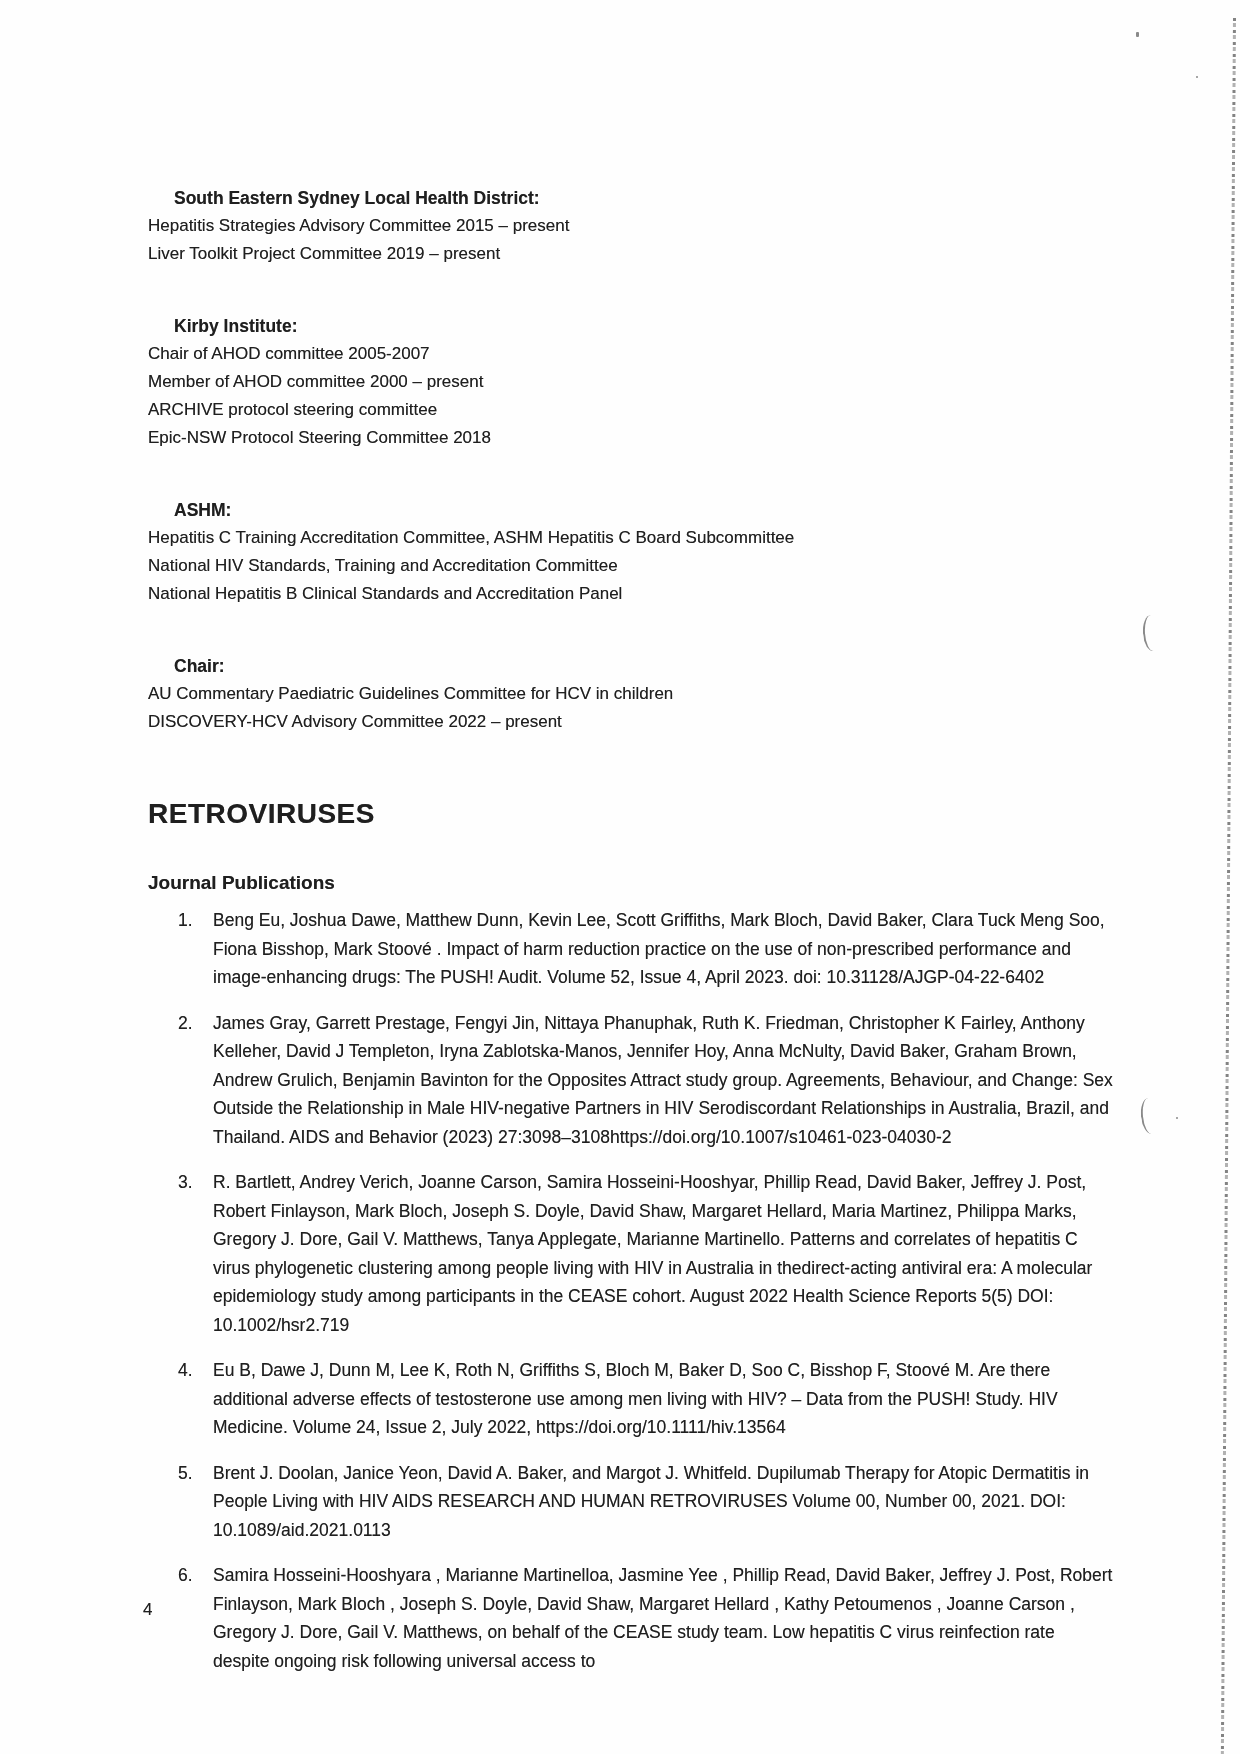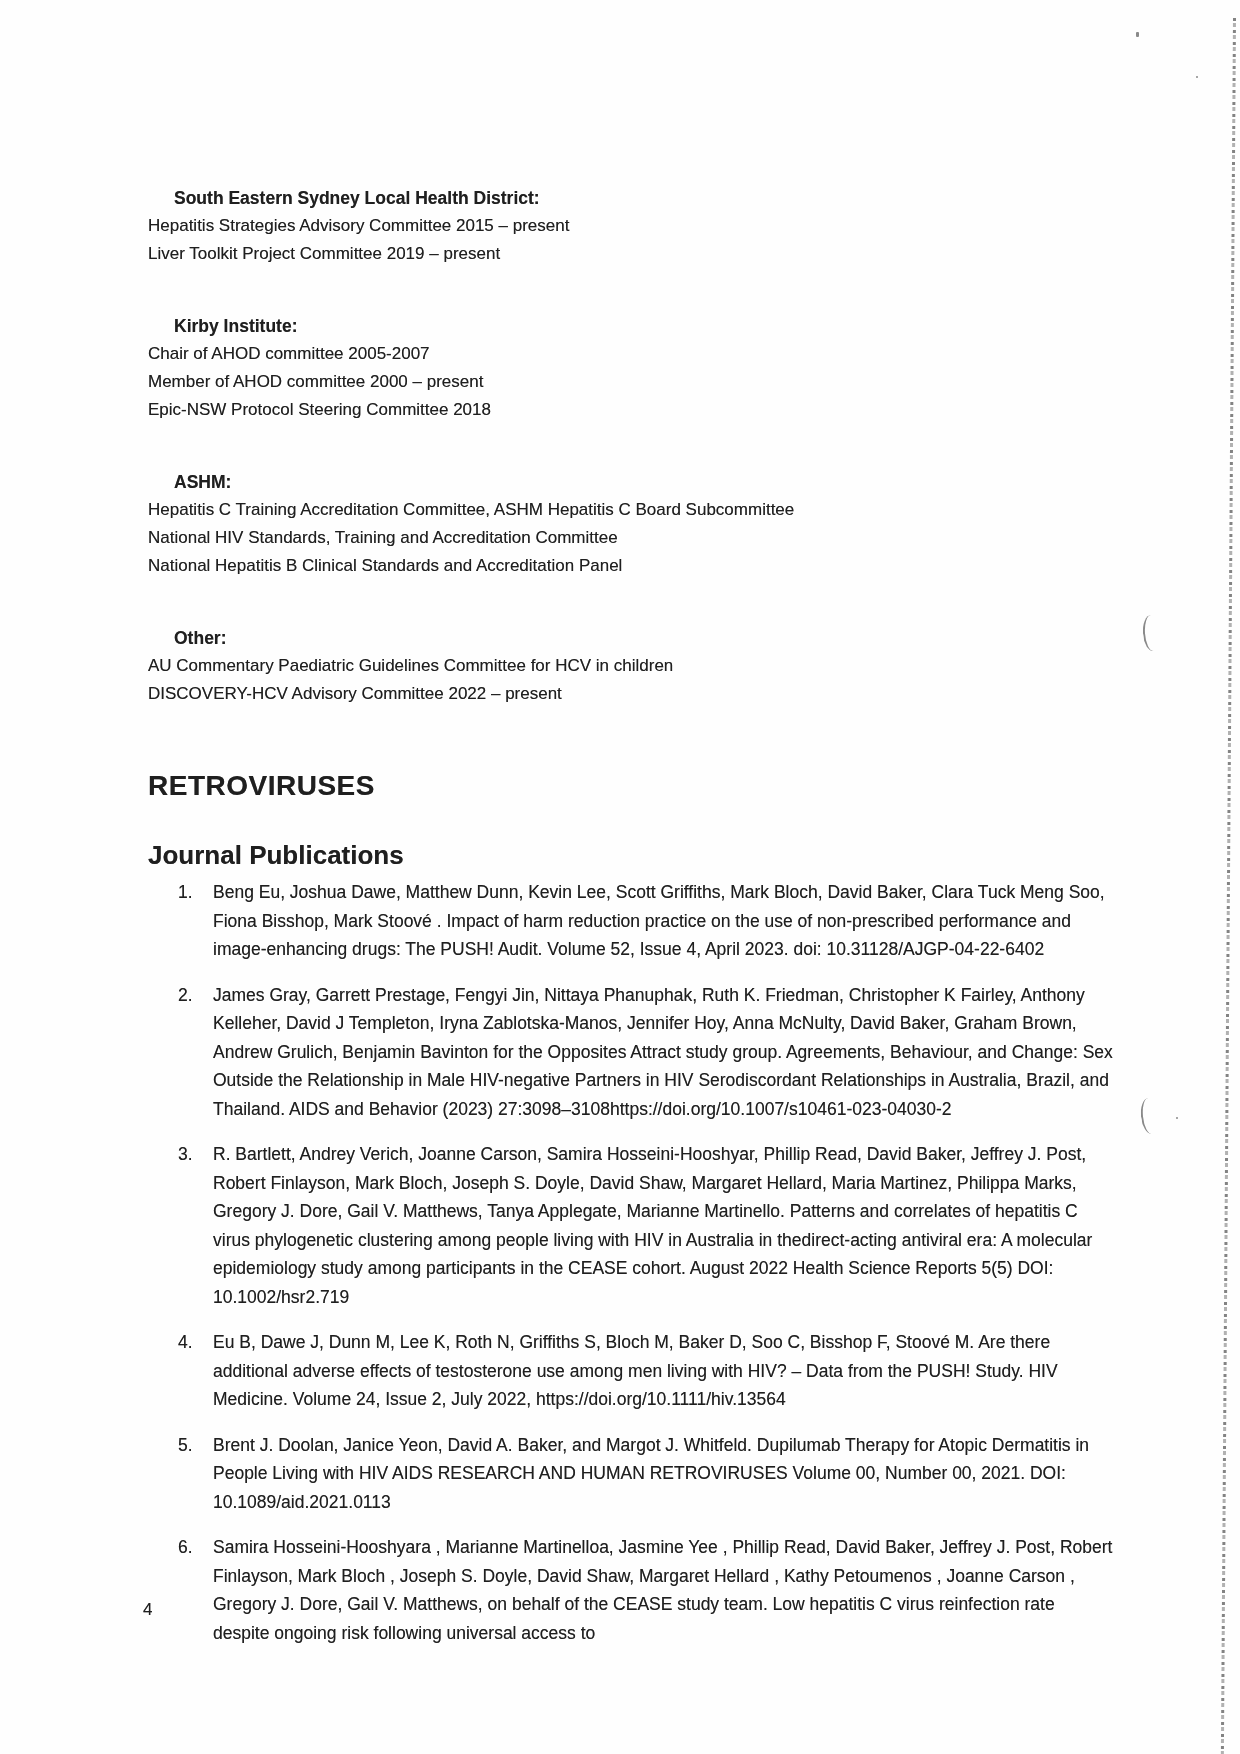--- a/index.html
+++ b/index.html
@@ -39,21 +39,21 @@
   }
   .pub-title {
     margin: 62px 0 0 0;
     font-size: 28px;
     font-weight: bold;
     letter-spacing: 0.5px;
     line-height: 32px;
   }
   .pub-subtitle {
     margin: 40px 0 0 0;
-    font-size: 26px;
+    font-size: 19px;
     font-weight: bold;
     line-height: 26px;
   }
   .pub-list {
     list-style: none;
     margin: 10px 0 0 0;
     padding: 0 0 0 30px;
   }
   .pub-item {
     display: flex;
@@ -129,32 +129,33 @@
     <section class="cv-section">
       <div class="sec-heading">South Eastern Sydney Local Health District:</div>
       <div class="sec-line">Hepatitis Strategies Advisory Committee 2015 – present</div>
       <div class="sec-line">Liver Toolkit Project Committee 2019 – present</div>
     </section>
 
     <section class="cv-section">
       <div class="sec-heading">Kirby Institute:</div>
       <div class="sec-line">Chair of AHOD committee 2005-2007</div>
       <div class="sec-line">Member of AHOD committee 2000 – present</div>
+      <div class="sec-line">ARCHIVE protocol steering committee</div>
       <div class="sec-line">Epic-NSW Protocol Steering Committee 2018</div>
     </section>
 
     <section class="cv-section">
       <div class="sec-heading">ASHM:</div>
       <div class="sec-line">Hepatitis C Training Accreditation Committee, ASHM Hepatitis C Board Subcommittee</div>
       <div class="sec-line">National HIV Standards, Training and Accreditation Committee</div>
       <div class="sec-line">National Hepatitis B Clinical Standards and Accreditation Panel</div>
     </section>
 
     <section class="cv-section">
-      <div class="sec-heading">Other:</div>
+      <div class="sec-heading">Chair:</div>
       <div class="sec-line">AU Commentary Paediatric Guidelines Committee for HCV in children</div>
       <div class="sec-line">DISCOVERY-HCV Advisory Committee 2022 – present</div>
     </section>
 
     <h1 class="pub-title">RETROVIRUSES</h1>
 
     <h2 class="pub-subtitle">Journal Publications</h2>
 
     <ol class="pub-list">
       <li class="pub-item">

